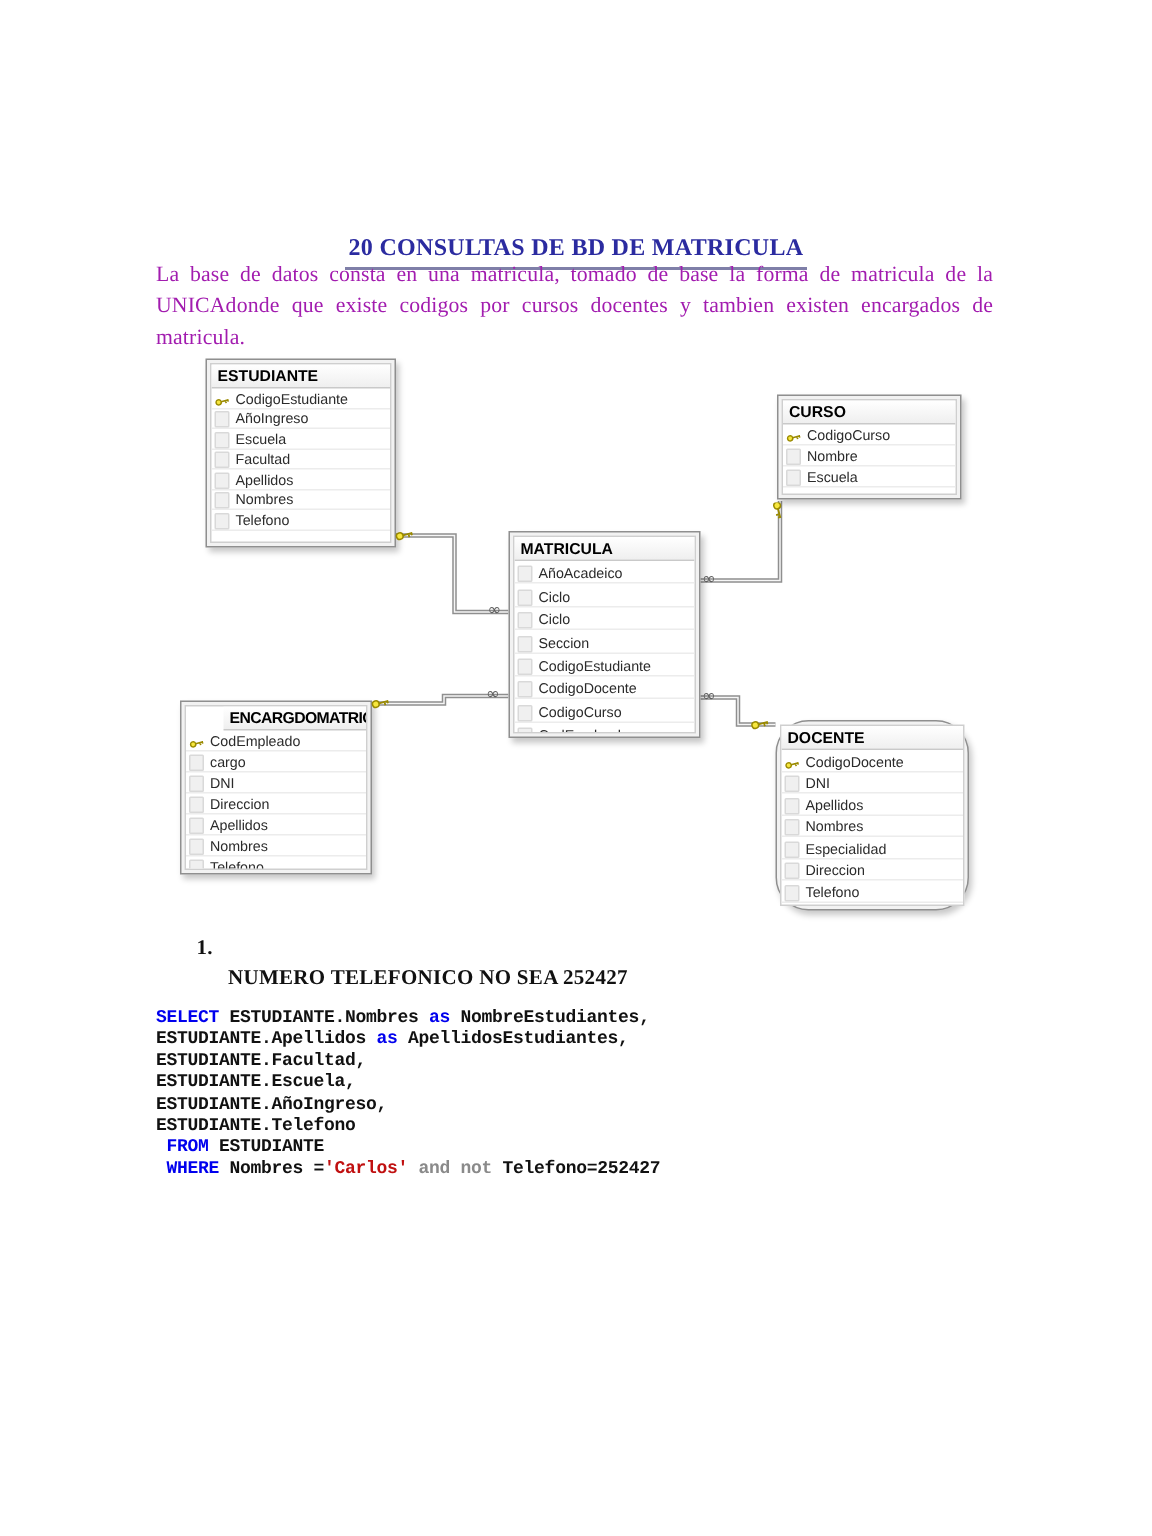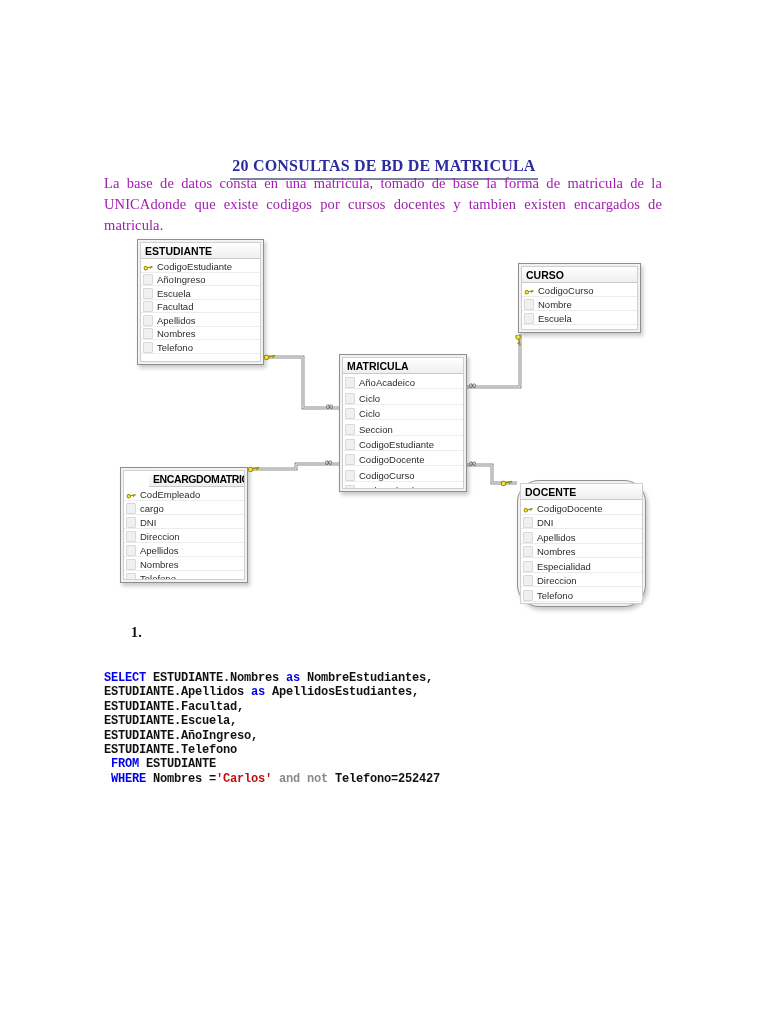--- a/index.html
+++ b/index.html
@@ -418,16 +418,17 @@
           </div>
         </div>
       </div>
   </div>
 </div>
 
 <div class="question">
   <span class="q-num">1.</span>
   <span class="q-text">
     <br>
+    <span>NUMERO TELEFONICO NO SEA 252427</span>
   </span>
 </div>
 
 <div class="sql"><div class="sql-line"><span class="tok-keyword">SELECT</span><span class="tok-plain"> ESTUDIANTE.Nombres </span><span class="tok-keyword">as</span><span class="tok-plain"> NombreEstudiantes,</span></div><div class="sql-line"><span class="tok-plain">ESTUDIANTE.Apellidos </span><span class="tok-keyword">as</span><span class="tok-plain"> ApellidosEstudiantes,</span></div><div class="sql-line"><span class="tok-plain">ESTUDIANTE.Facultad,</span></div><div class="sql-line"><span class="tok-plain">ESTUDIANTE.Escuela,</span></div><div class="sql-line"><span class="tok-plain">ESTUDIANTE.AñoIngreso,</span></div><div class="sql-line"><span class="tok-plain">ESTUDIANTE.Telefono</span></div><div class="sql-line"><span class="tok-plain"> </span><span class="tok-keyword">FROM</span><span class="tok-plain"> ESTUDIANTE</span></div><div class="sql-line"><span class="tok-plain"> </span><span class="tok-keyword">WHERE</span><span class="tok-plain"> Nombres =</span><span class="tok-string">'Carlos'</span><span class="tok-muted"> and not </span><span class="tok-plain">Telefono=252427</span></div></div>
 
 </body></html>

